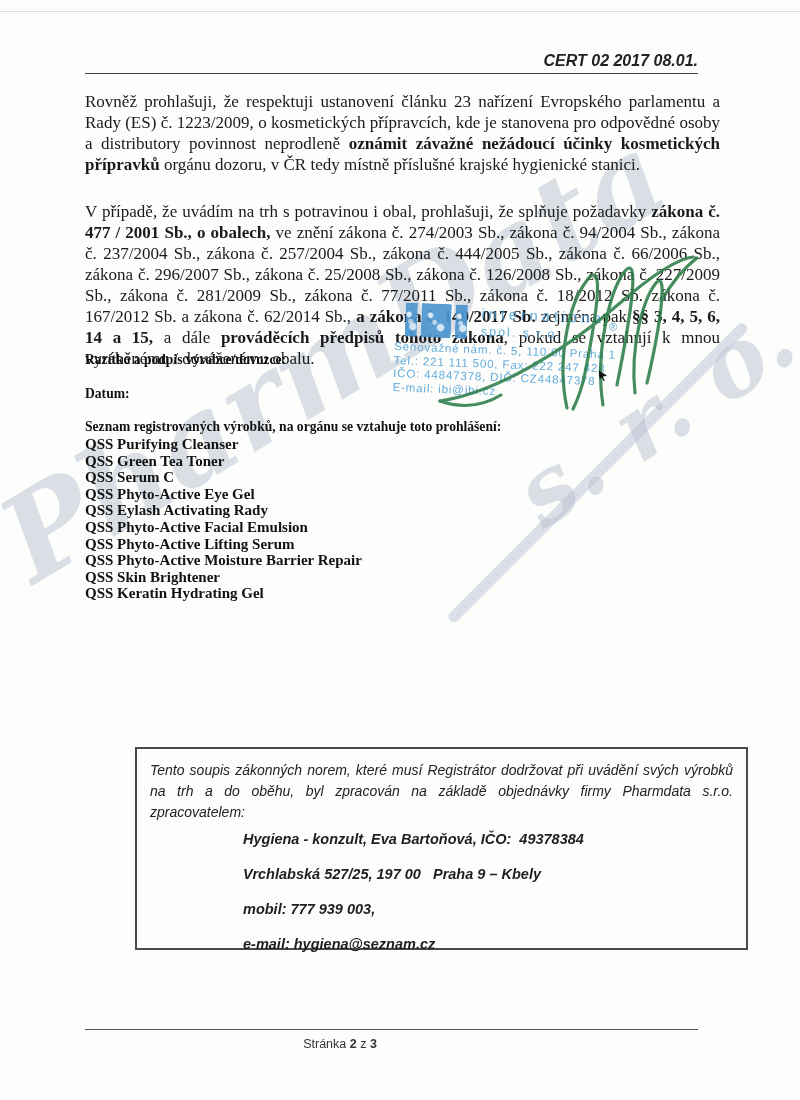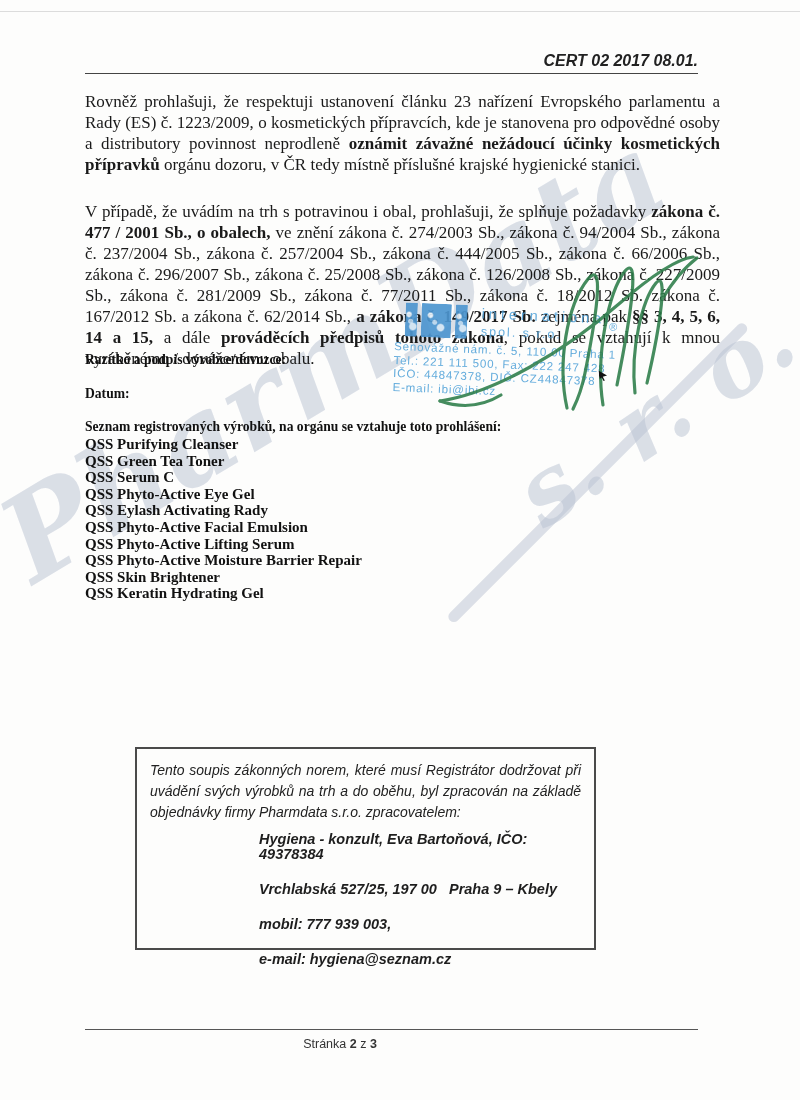--- a/index.html
+++ b/index.html
@@ -25,27 +25,27 @@
   .p1{top:91px;}
   .p2{top:201px;}
   .label{position:absolute;left:85px;font-weight:bold;font-size:13.6px;color:#111;}
   .lbl-razitko{top:352px;}
   .lbl-datum{top:386px;}
   .lbl-seznam{top:419px;}
   .products{position:absolute;left:85px;top:436px;width:500px;font-weight:bold;
       font-size:15px;line-height:16.6px;color:#111;}
 
   
-  .info-box{position:absolute;left:135px;top:747px;width:461px;height:203px;box-sizing:border-box;
+  .info-box{position:absolute;left:135px;top:747px;width:613px;height:203px;box-sizing:border-box;
       border:2px solid #4a4a4a;padding:11px 13px;background:transparent;
       font-family:"Liberation Sans", sans-serif;font-style:italic;}
   .info-box p{margin:0;font-size:14px;line-height:21px;text-align:justify;color:#222;}
   .contacts{margin:9px 0 0 93px;}
   .contacts div{font-weight:bold;font-size:14.5px;line-height:15px;margin-bottom:20px;
-      white-space:pre-wrap;color:#1e1e1e;margin-left:16px;}
+      white-space:pre-wrap;color:#1e1e1e;}
 
   
   .footer-rule{position:absolute;left:85px;top:1029px;width:613px;height:1px;background:#555;}
   .page-footer{position:absolute;left:0;top:1037px;width:680px;text-align:center;
       font-family:"Liberation Sans", sans-serif;font-size:12.5px;color:#333;}
 
   
   .stamp{position:absolute;left:396px;top:302px;width:258px;z-index:3;
       transform:rotate(2.3deg);transform-origin:0 0;color:#58a6da;
       font-family:"Liberation Sans", sans-serif;opacity:.92;}

